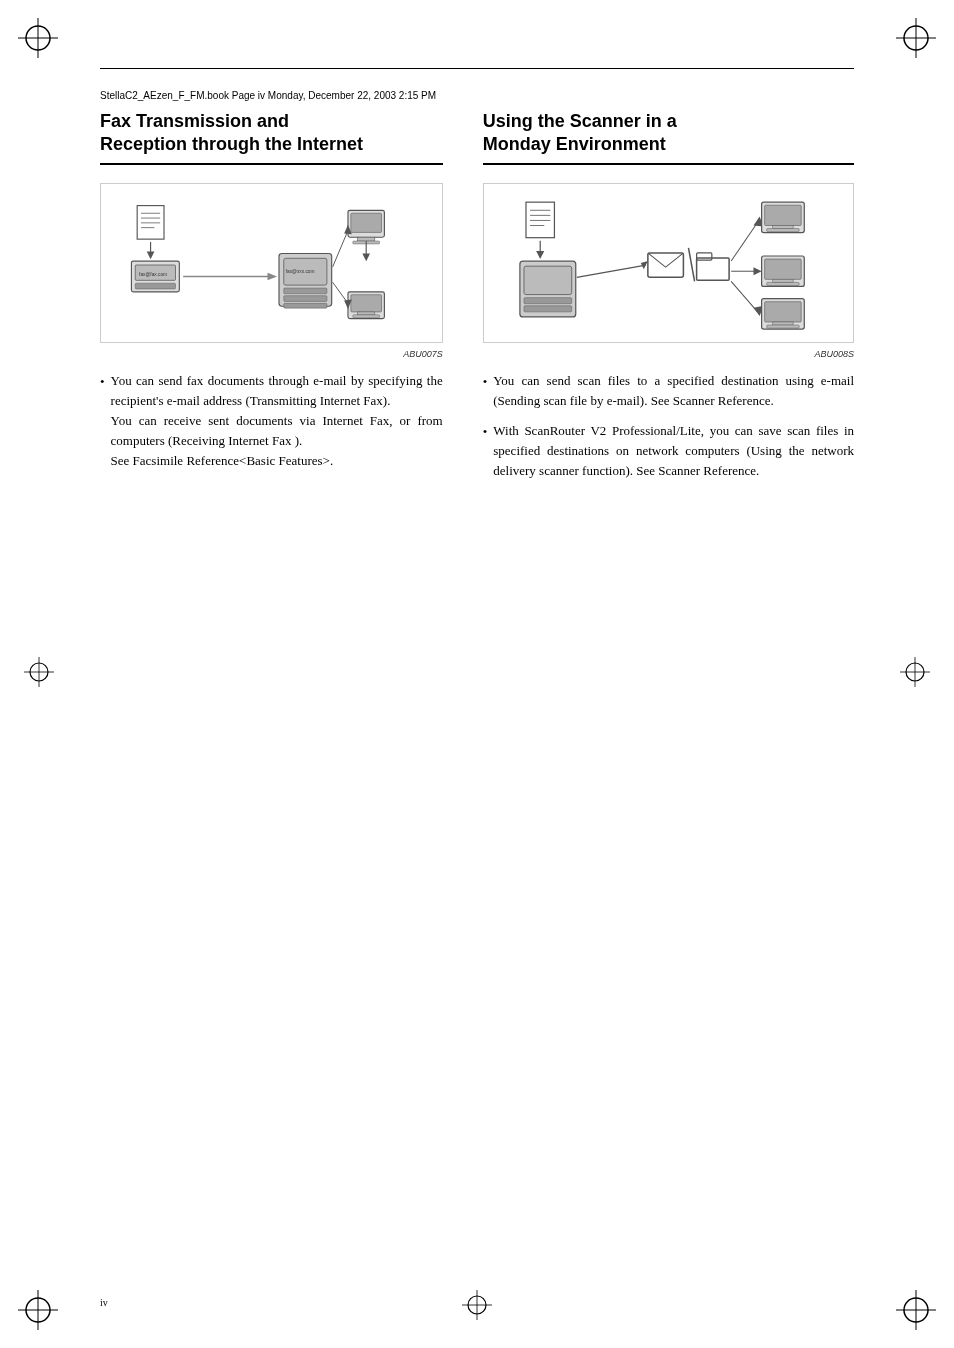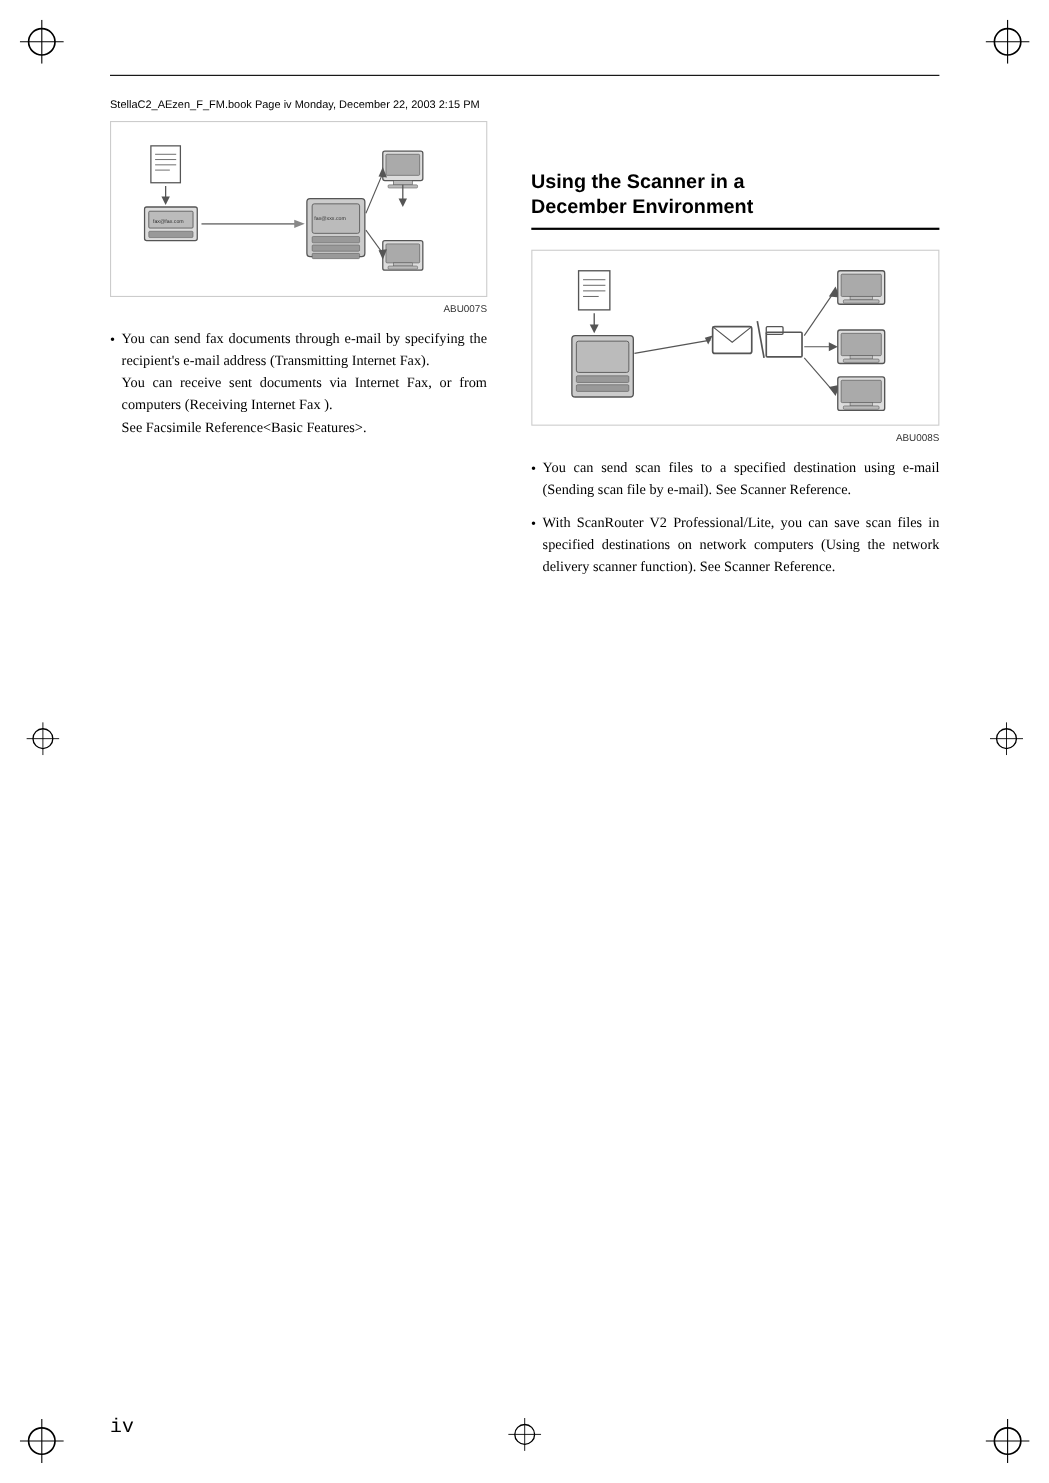--- a/index.html
+++ b/index.html
@@ -67,21 +67,20 @@
       gap: 40px;
       width: 100%;
     }
 
     .col-left {
       width: 48%;
     }
 
     .col-right {
       width: 52%;
-      margin-top: 44px;
     }
 
     
     .section-title {
       font-size: 18px;
       font-weight: bold;
       font-family: Arial, sans-serif;
       border-bottom: 2px solid #000;
       padding-bottom: 6px;
       margin-bottom: 18px;
@@ -101,20 +100,21 @@
       background: #fff;
       overflow: hidden;
     }
 
     .illus-caption {
       font-size: 9px;
       font-family: Arial, sans-serif;
       text-align: right;
       margin-bottom: 12px;
       color: #333;
+      font-style: italic;
     }
 
     
     .bullet-section {
       font-size: 13px;
       line-height: 1.55;
       font-family: 'Times New Roman', Times, serif;
     }
 
     .bullet-item {
@@ -134,22 +134,22 @@
     }
 
     .italic-text {
     }
 
     
     .page-number {
       position: absolute;
       bottom: 40px;
       left: 100px;
-      font-family: Liberation Mono, monospace;
-      font-size: 18px;
+      font-family: Liberation Serif, serif;
+      font-size: 10px;
     }
 
     
     .fax-illus {
       width: 90%;
       height: 90%;
     }
 
     .scan-illus {
       width: 90%;
@@ -231,20 +231,24 @@
 </div>
 
 <div class="header-bar">
   <span class="header-text">StellaC2_AEzen_F_FM.book  Page iv  Monday, December 22, 2003  2:15 PM</span>
 </div>
 
 <div class="main-content">
   <div class="two-col">
 
     <div class="col-left">
+      <div class="section-title">
+        <span>Fax Transmission and</span><br>
+        <span>Reception through the Internet</span>
+      </div>
 
       <div class="illustration-box">
         <svg class="fax-illus" viewBox="0 0 320 140" xmlns="http://www.w3.org/2000/svg">
 
           <rect x="20" y="10" width="28" height="35" fill="none" stroke="#555" stroke-width="1.2"></rect>
           <line x1="24" y1="18" x2="44" y2="18" stroke="#555" stroke-width="0.8"></line>
           <line x1="24" y1="23" x2="44" y2="23" stroke="#555" stroke-width="0.8"></line>
           <line x1="24" y1="28" x2="44" y2="28" stroke="#555" stroke-width="0.8"></line>
           <line x1="24" y1="33" x2="38" y2="33" stroke="#555" stroke-width="0.8"></line>
 
@@ -295,21 +299,21 @@
             You can receive sent documents via Internet Fax, or from computers (Receiving Internet Fax ).<br>
             See <span class="italic-text">Facsimile Reference&lt;Basic Features&gt;</span>.
           </span>
         </div>
       </div>
     </div>
 
     <div class="col-right">
       <div class="section-title">
         <span>Using the Scanner in a</span><br>
-        <span>December Environment</span>
+        <span>Monday Environment</span>
       </div>
 
       <div class="illustration-box">
         <svg class="scan-illus" viewBox="0 0 320 140" xmlns="http://www.w3.org/2000/svg">
 
           <rect x="20" y="10" width="28" height="35" fill="none" stroke="#555" stroke-width="1.2"></rect>
           <line x1="24" y1="18" x2="44" y2="18" stroke="#555" stroke-width="0.8"></line>
           <line x1="24" y1="23" x2="44" y2="23" stroke="#555" stroke-width="0.8"></line>
           <line x1="24" y1="28" x2="44" y2="28" stroke="#555" stroke-width="0.8"></line>
           <line x1="24" y1="33" x2="38" y2="33" stroke="#555" stroke-width="0.8"></line>

